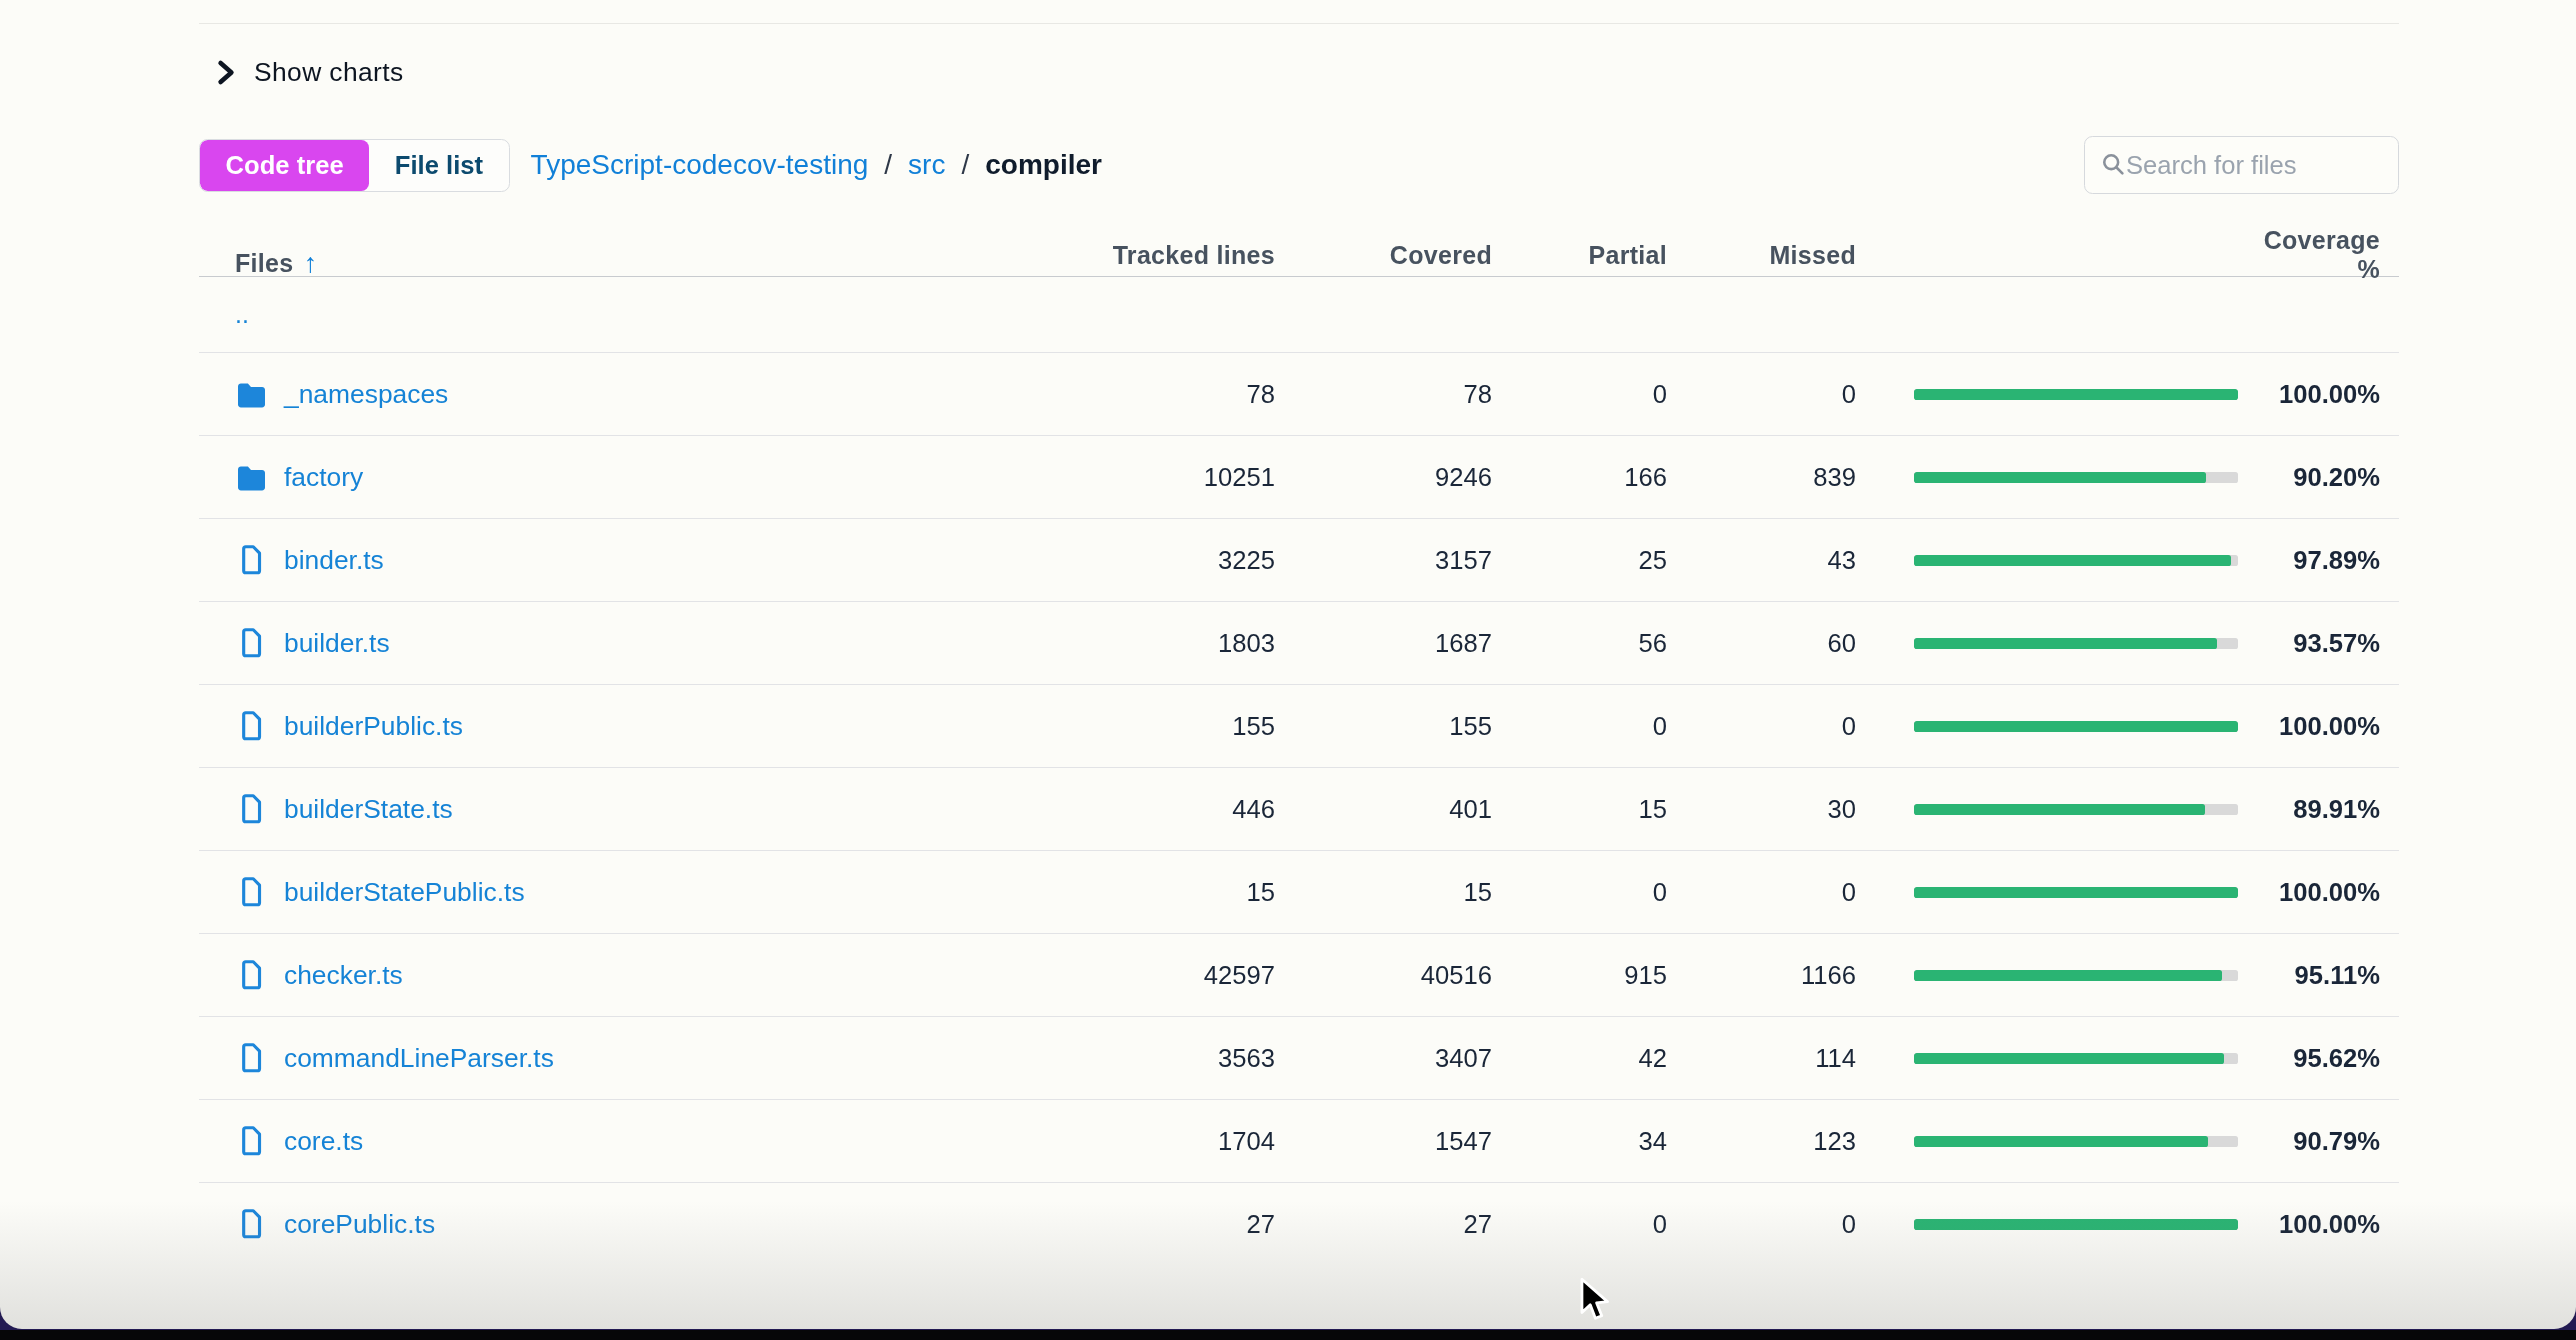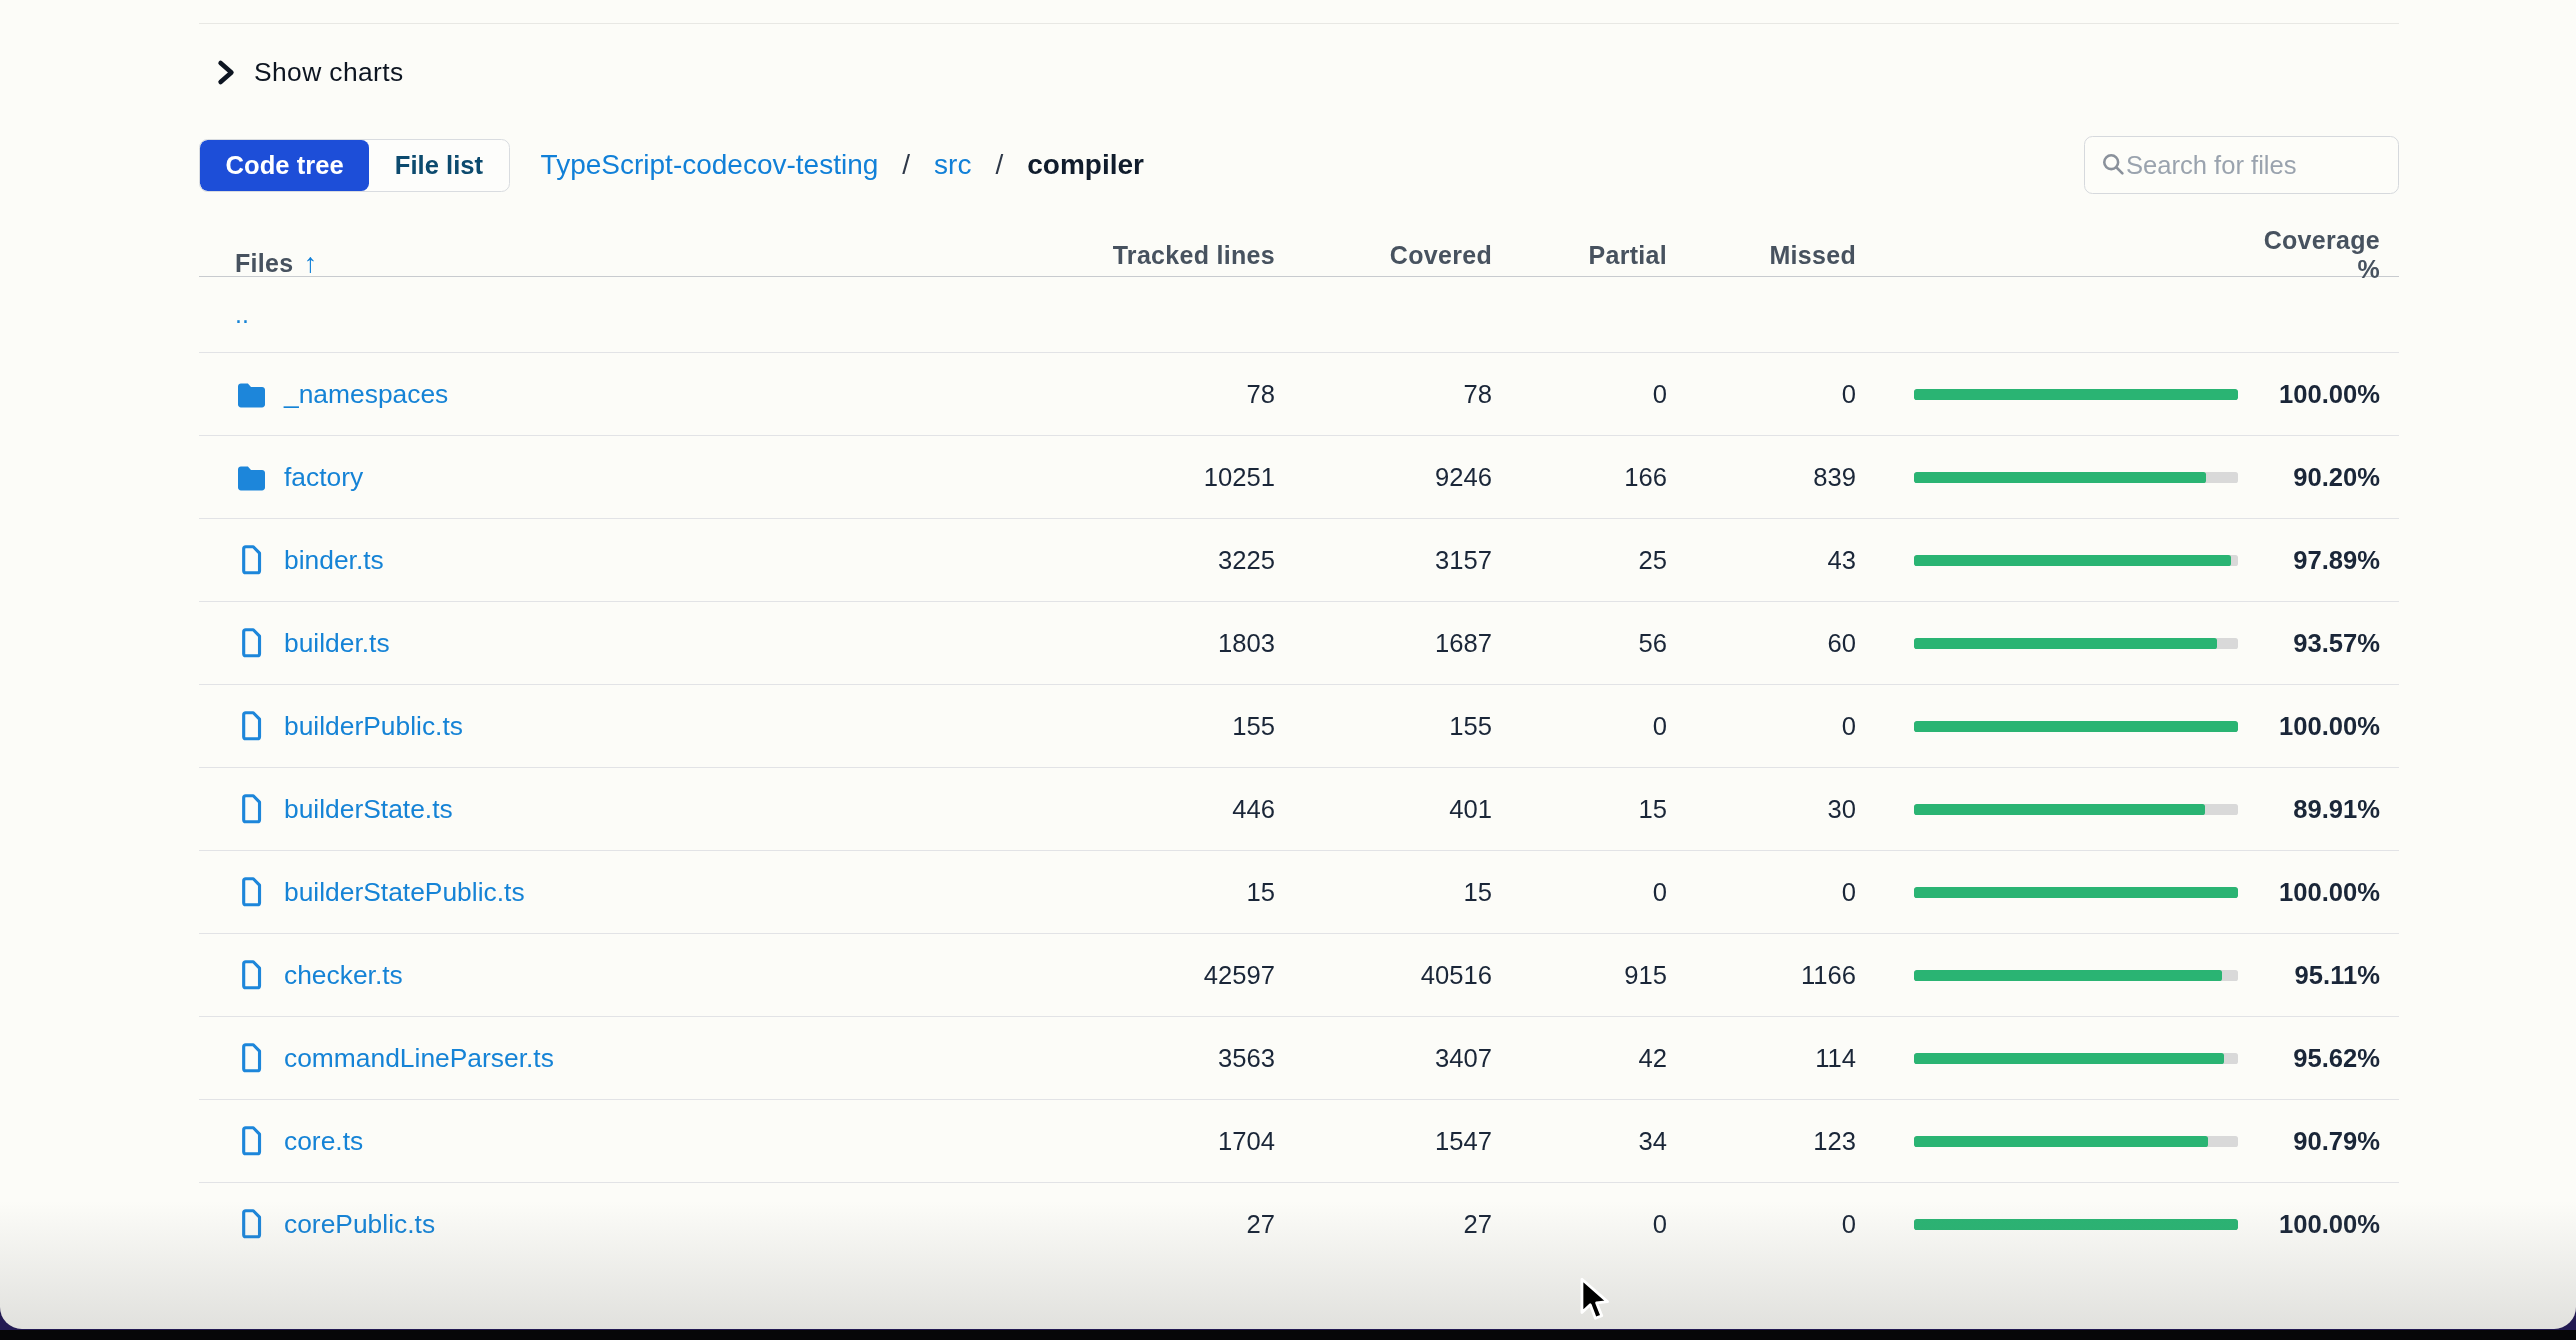--- a/index.html
+++ b/index.html
@@ -17,23 +17,23 @@
   .top-divider { margin:23px 177px 0 199px; border-top:1.7px solid #e8e8e4; }
 
   .show-charts { display:flex; align-items:center; gap:17px; margin:29px 8px 0 215px; height:39px; width:fit-content; cursor:pointer; }
   .show-charts svg { display:block; }
   .show-charts .lbl { font-size:26.4px; font-weight:500; color:#0d1521; letter-spacing:0.4px; }
 
   .controls-row { margin:44px 177px 0 199px; height:58px; display:flex; align-items:center; }
 
   .toggle { display:inline-flex; border:1.7px solid #d9dce0; border-radius:8.5px; background:#fdfdfb; overflow:hidden; height:53px; }
   .toggle .opt { display:flex; align-items:center; padding:0 25.6px; font-size:25.6px; font-weight:600; color:#0c4a6e; cursor:pointer; }
-  .toggle .opt.selected { background:#1d4ed8; color:#ffffff; border-radius:7.7px; }
-
-  .breadcrumb { display:flex; align-items:center; gap:24px; margin-left:31px; font-size:28px; }
+  .toggle .opt.selected { background:#d946ef; color:#ffffff; border-radius:7.7px; }
+
+  .breadcrumb { display:flex; align-items:center; gap:16px; margin-left:21px; font-size:28px; }
   .breadcrumb a { color:#1180d8; text-decoration:none; cursor:pointer; }
   .breadcrumb .sep { color:#2e3848; font-weight:400; }
   .breadcrumb .current { color:#101c2c; font-weight:700; }
 
   .search-box { margin-left:auto; width:315px; height:58px; border:1.7px solid #d6d9dd; border-radius:8.5px;
                 background:#fdfdf9; display:flex; align-items:center; padding:0 15.3px; gap:0; }
   .search-box input { border:none; outline:none; background:transparent; font-size:25.6px; width:100%;
                       font-family:inherit; color:#333b46; }
   .search-box input::placeholder { color:#9aa3ae; }
 

